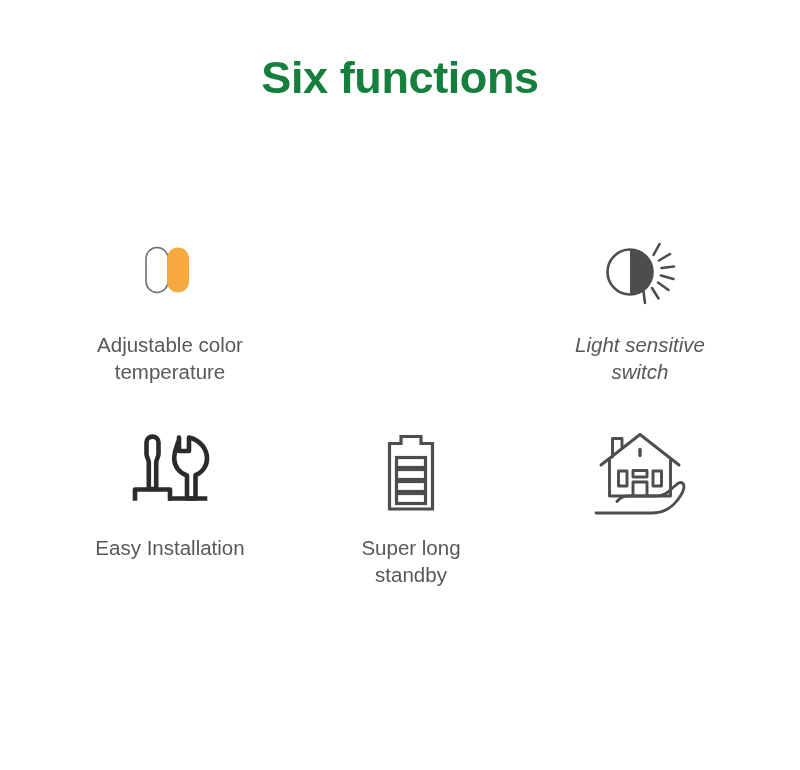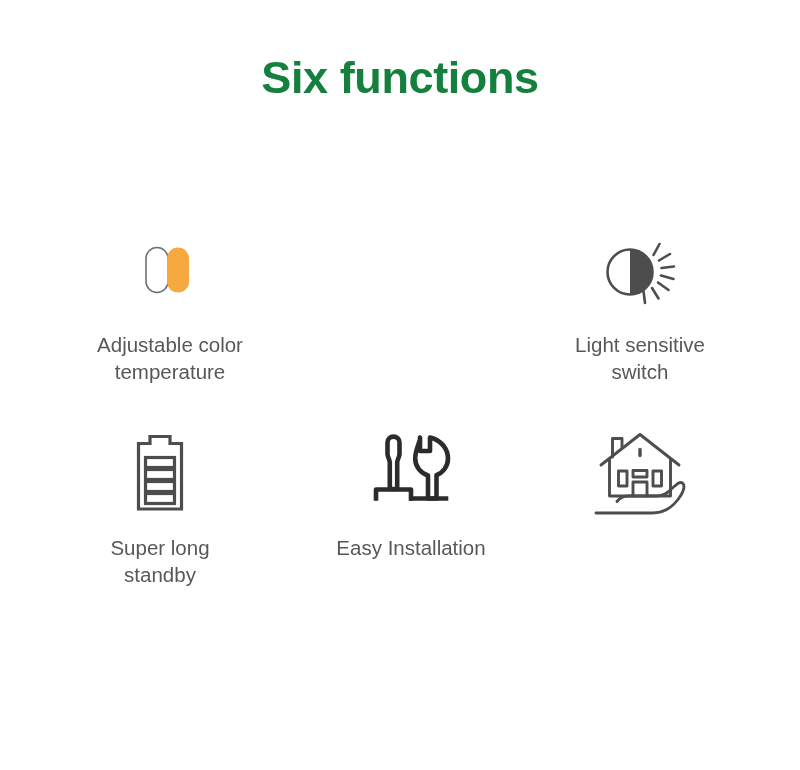--- a/index.html
+++ b/index.html
@@ -53,21 +53,21 @@
 
   .cell {
     width: 240px;
     display: flex;
     flex-direction: column;
     align-items: center;
   }
   
   .cell.c1 { margin-left: 10px; }
   .cell.c2 { margin-left: 0px; }
-  .cell.c3 { margin-left: -12px; }
+  .cell.c3 { margin-left: -12px; font-style: italic; }
 
   .icon-box {
     height: 110px;
     display: flex;
     align-items: center;
     justify-content: center;
   }
   .label {
     margin-top: 6px;
     text-align: center;
@@ -120,45 +120,20 @@
           </svg>
         </div>
         <div class="label">Light sensitive
 switch</div>
       </div>
 
     </div>
 
     <div class="row row-2">
 
-      <div class="cell c2">
-        <div class="icon-box">
-          <svg width="70" height="84" viewBox="0 0 70 84" aria-hidden="true">
-            <g fill="none" stroke="#4d4d4d" stroke-width="3.2" stroke-linejoin="miter">
-
-              <path d="M13.5 12.5
-                       L 25.0 12.5
-                       L 25.0 5.5
-                       L 45.0 5.5
-                       L 45.0 12.5
-                       L 56.5 12.5
-                       L 56.5 78.0
-                       L 13.5 78.0 Z"></path>
-
-              <rect x="20.5" y="26.5" width="29" height="10"></rect>
-              <rect x="20.5" y="38.5" width="29" height="10"></rect>
-              <rect x="20.5" y="50.5" width="29" height="10"></rect>
-              <rect x="20.5" y="62.5" width="29" height="10"></rect>
-            </g>
-          </svg>
-        </div>
-        <div class="label">Super long
-standby</div>
-      </div>
-
       <div class="cell c1">
         <div class="icon-box">
           <svg width="86" height="82" viewBox="0 0 86 82" aria-hidden="true">
             <g fill="none" stroke="#2b2b2b" stroke-width="4.6" stroke-linejoin="round" stroke-linecap="square">
 
               <path d="M19.5 10.5
                        C 19.5 6.8 22.3 4.6 25.5 4.6
                        C 28.7 4.6 31.5 6.8 31.5 10.5
                        L 31.5 22.0
                        C 31.5 25.5 29.2 27.2 29.2 30.5
@@ -177,20 +152,45 @@
                        L 60.0 66.5
                        L 60.0 43.4
                        C 52.6 41.0 47.2 34.5 47.2 26.5
                        C 47.2 17.2 53.0 8.2 52.0 5.5 Z"></path>
 
               <path d="M43.5 66.5 L 78.0 66.5"></path>
             </g>
           </svg>
         </div>
         <div class="label">Easy Installation</div>
+      </div>
+
+      <div class="cell c2">
+        <div class="icon-box">
+          <svg width="70" height="84" viewBox="0 0 70 84" aria-hidden="true">
+            <g fill="none" stroke="#4d4d4d" stroke-width="3.2" stroke-linejoin="miter">
+
+              <path d="M13.5 12.5
+                       L 25.0 12.5
+                       L 25.0 5.5
+                       L 45.0 5.5
+                       L 45.0 12.5
+                       L 56.5 12.5
+                       L 56.5 78.0
+                       L 13.5 78.0 Z"></path>
+
+              <rect x="20.5" y="26.5" width="29" height="10"></rect>
+              <rect x="20.5" y="38.5" width="29" height="10"></rect>
+              <rect x="20.5" y="50.5" width="29" height="10"></rect>
+              <rect x="20.5" y="62.5" width="29" height="10"></rect>
+            </g>
+          </svg>
+        </div>
+        <div class="label">Super long
+standby</div>
       </div>
 
       <div class="cell c3">
         <div class="icon-box">
           <svg width="100" height="92" viewBox="0 0 100 92" aria-hidden="true">
             <g fill="none" stroke="#4d4d4d" stroke-width="2.9" stroke-linejoin="round" stroke-linecap="round">
 
               <path d="M22.5 30.0 L 22.5 11.5 L 32.0 11.5 L 32.0 20.5"></path>
 
               <path d="M11.0 38.0 L 50.0 7.5 L 89.0 38.0"></path>

